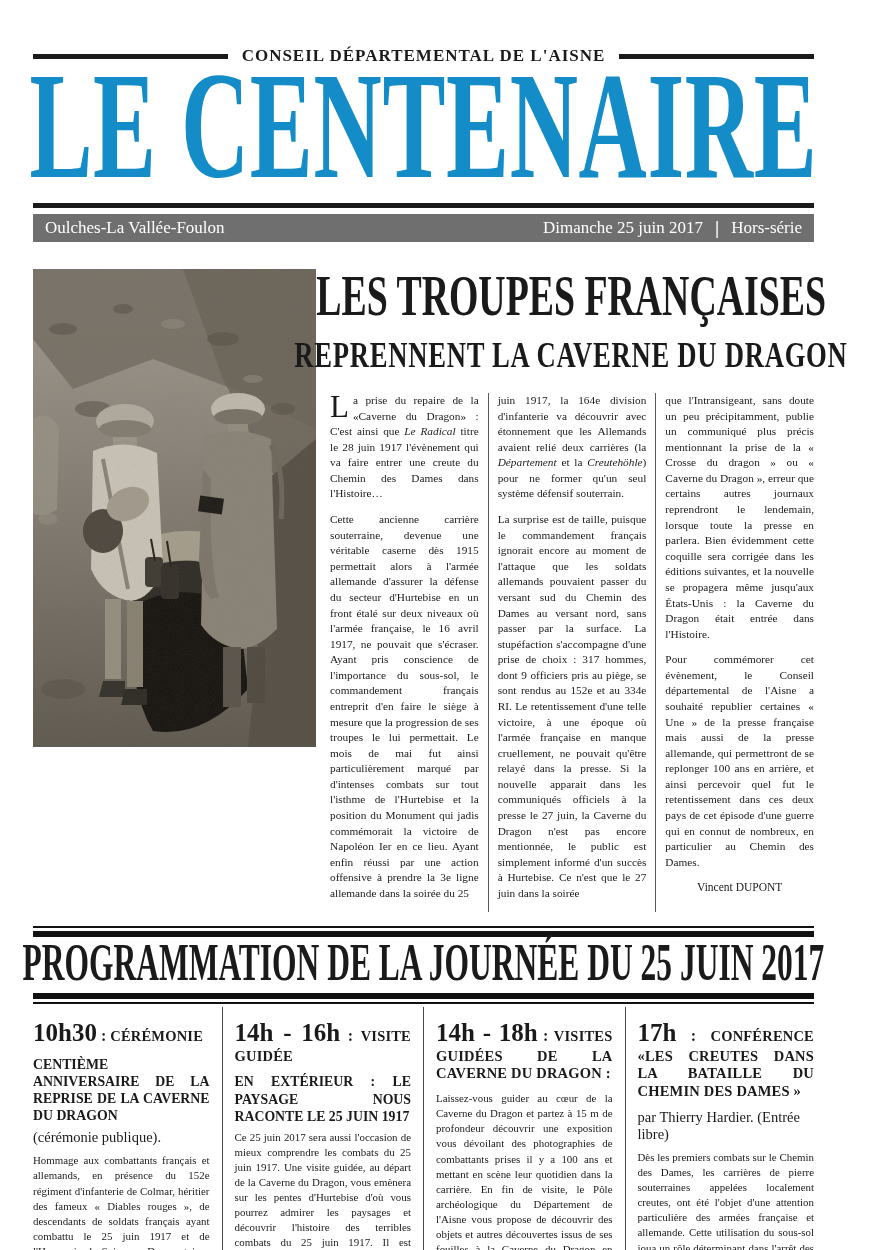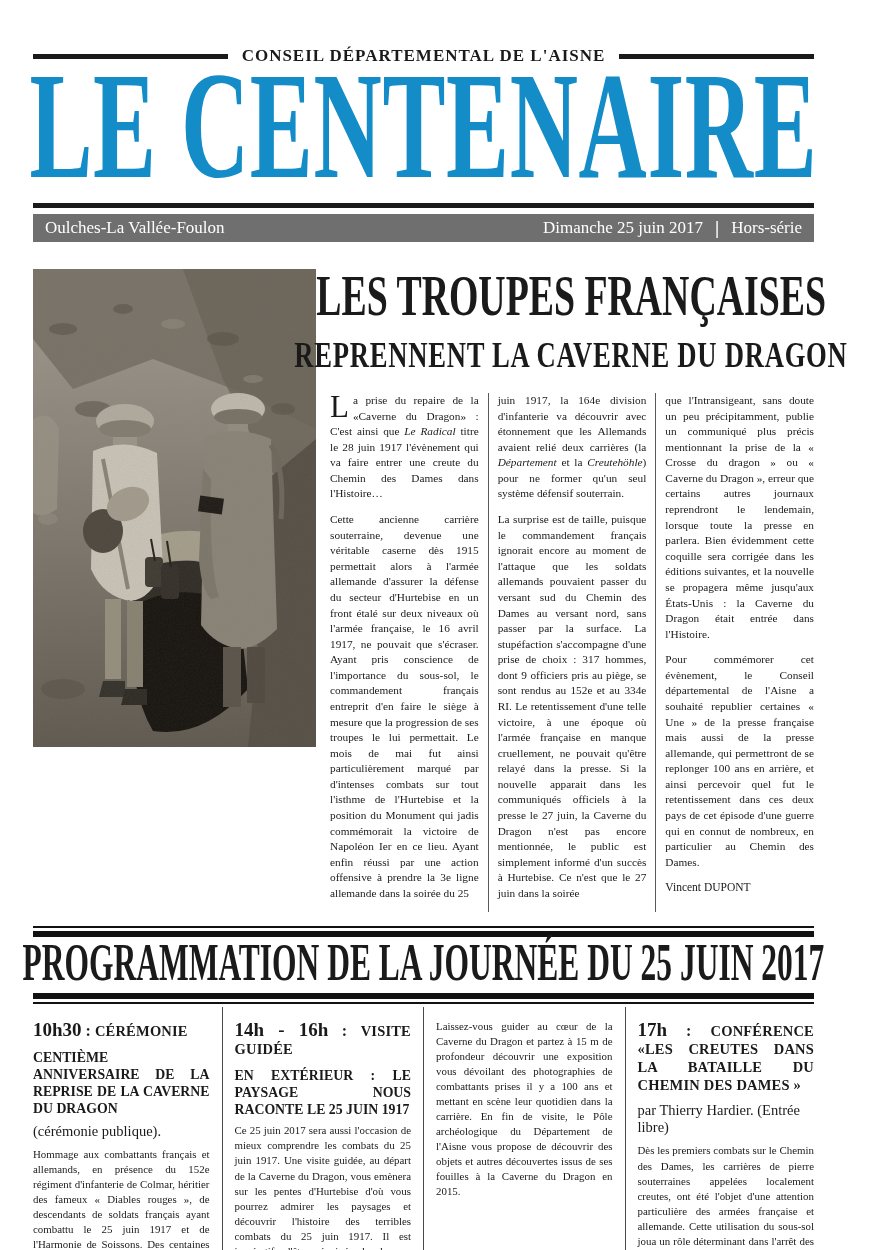--- a/index.html
+++ b/index.html
@@ -31,39 +31,39 @@
   .headline2{font-size:36px;font-weight:bold;white-space:nowrap;line-height:1;
              transform:scale(0.74,1.0);transform-origin:center;letter-spacing:1px;}
   .cols{display:flex;margin-top:16px;}
   .col{flex:1;font-size:11.3px;line-height:1.38;text-align:justify;padding:0 9px;min-width:0;}
   .col:first-child{padding-left:2px;}
   .col:last-child{padding-right:0;}
   .col + .col{border-left:1px solid #5a5a5a;}
   .col p{margin:0 0 10px;}
   .dropcap{float:left;font-size:31px;line-height:24px;padding:2px 4px 0 0;}
   .it{font-style:italic;}
-  .byline{text-align:left;margin-top:18px;font-size:11.5px;}
+  .byline{text-align:center;margin-top:18px;font-size:11.5px;}
 
   
   .line-thin{height:2px;background:#111;}
   .line-thick{height:6px;background:#111;}
   .gap2{height:3px;}
   .sect-rule{margin-top:14px;}
 
   
   .program-title-wrap{height:56px;display:flex;justify-content:center;}
   .program-title{font-size:50px;font-weight:bold;white-space:nowrap;line-height:1;
                  transform:scale(0.63,1.05);transform-origin:center;}
   .program{display:flex;margin-top:3px;min-height:252px;}
   .event{flex:1;min-width:0;padding:12px 12px 0 12px;}
   .event:first-child{padding-left:0;}
   .event:last-child{padding-right:0;}
   .event + .event{border-left:1px solid #4a4a4a;}
   .ev-head{font-weight:bold;text-align:justify;line-height:1.12;margin-bottom:9px;}
-  .ev-time{font-size:19px;}
+  .ev-time{font-size:25px;}
   .ev-colon{font-size:16px;}
   .ev-type{font-size:14.5px;letter-spacing:0.2px;}
   .ev-sub{font-weight:bold;font-size:13.8px;line-height:1.25;text-align:justify;margin-bottom:5px;}
   .ev-sub2{font-size:14.5px;margin-bottom:7px;}
   .ev-body{font-size:10.9px;line-height:1.38;text-align:justify;}
   .ev-note{font-size:11.2px;line-height:1.45;margin-top:9px;}
   .f-title-line1-wrap,{height:44px;}
 </style>
 </head>
 <body>
@@ -228,20 +228,23 @@
         </div>
         <div class="ev-sub">EN EXTÉRIEUR :  LE PAYSAGE NOUS RACONTE LE 25 JUIN 1917</div>
         <div class="ev-body">Ce 25 juin 2017 sera aussi l'occasion de mieux comprendre les combats du 25 juin 1917. Une visite guidée, au départ de la Caverne du Dragon, vous emènera sur les pentes d'Hurtebise d'où vous pourrez admirer les paysages et découvrir l'histoire des terribles combats du 25 juin 1917. Il est impératif d'être équipé de bonnes chaussures.</div>
         <div class="ev-note">
           <div>Visite payante sur réservation :</div>
           <div><span>03 23 25 14 18 - </span></div>
         </div>
       </div>
 
       <div class="event">
+        <div class="ev-head">
+          <span class="ev-time">14h - 18h</span><span class="ev-colon"> : </span><span class="ev-type">VISITES GUIDÉES DE LA CAVERNE  DU DRAGON :</span>
+        </div>
         <div class="ev-body">Laissez-vous guider au cœur de la Caverne du Dragon et  partez à 15 m de profondeur découvrir une exposition vous dévoilant des photographies de combattants prises il y a 100 ans et mettant en scène leur quotidien dans la carrière. En fin de visite, le Pôle archéologique du Département de l'Aisne vous propose de découvrir des objets et autres découvertes issus de ses fouilles à la Caverne du Dragon en 2015.</div>
       </div>
 
       <div class="event">
         <div class="ev-head">
           <span class="ev-time">17h</span><span class="ev-colon"> : </span><span class="ev-type">CONFÉRENCE «LES CREUTES DANS LA BATAILLE DU CHEMIN DES DAMES »</span>
         </div>
         <div class="ev-sub2">par Thierry Hardier. (Entrée libre)</div>
         <div class="ev-body">Dès les premiers combats sur le Chemin des Dames, les carrières de pierre souterraines appelées localement creutes, ont été l'objet d'une attention particulière des armées française et allemande. Cette utilisation du sous-sol joua un rôle déterminant dans l'arrêt des offensives françaises en 1917. L'historien, auteur d'une thèse sur  le sujet, revient sur le rôle de ces cavités dans les combats de 1917 au Chemin des Dames et leur importance défensive comme logistique pour les forces en présence.</div>
       </div>

